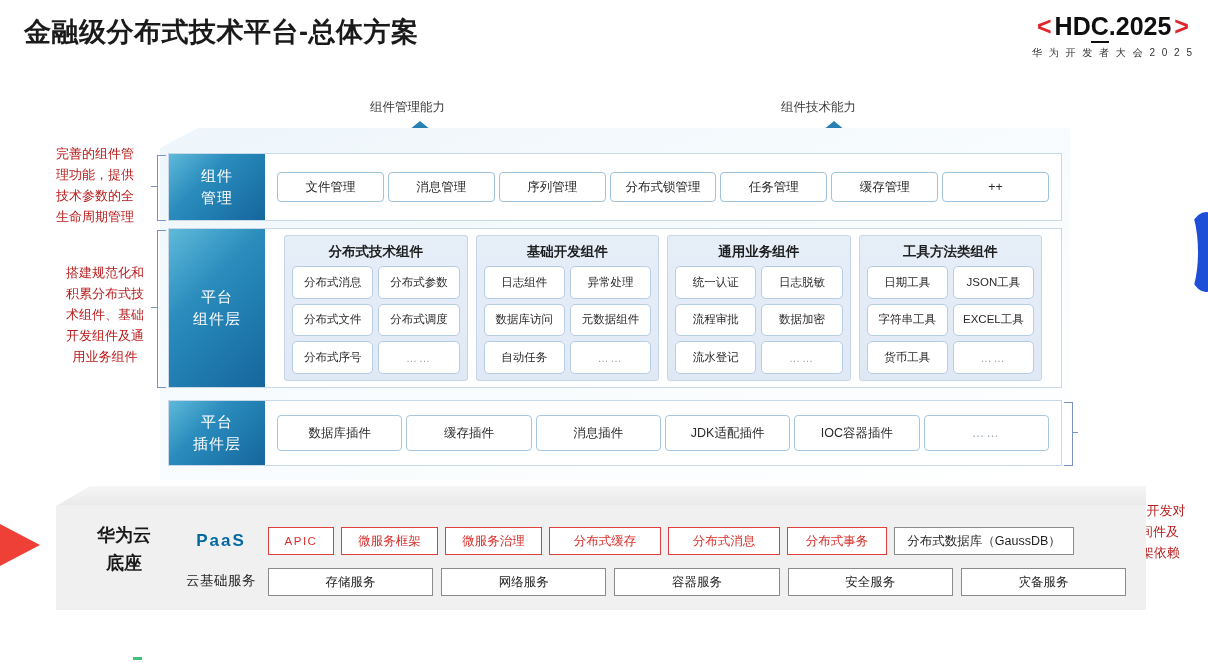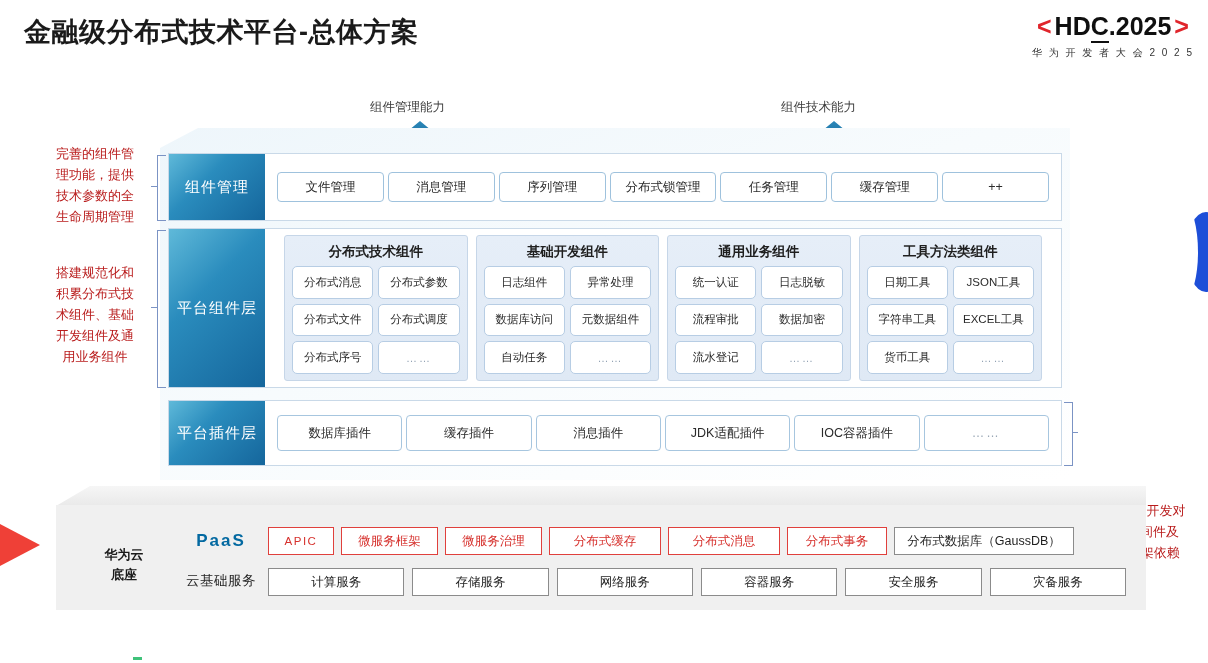--- a/index.html
+++ b/index.html
@@ -58,21 +58,21 @@
     background:linear-gradient(160deg,#eef6fb 0%,#f7fbfd 45%,#ffffff 100%);
     clip-path:polygon(38px 0%, 100% 0%, 100% 100%, 0% 100%, 0% 20px);
   }
   .band{
     position:absolute;display:flex;align-items:stretch;
     border:1px solid #c9d9e8;background:#ffffff;box-sizing:border-box;
   }
   .band-tab{
     width:96px;flex:0 0 96px;
     background:linear-gradient(135deg,#5fb9d9 0%,#2a8cbd 38%,#15669c 100%);
-    color:#ffffff;display:flex;flex-direction:row;align-items:center;justify-content:center;
+    color:#ffffff;display:flex;flex-direction:column;align-items:center;justify-content:center;
     font-size:15px;line-height:1.45;letter-spacing:1px;
   }
   .band-body{flex:1;display:flex;align-items:center;box-sizing:border-box;}
 
   
   #band-mgmt{left:168px;top:153px;width:894px;height:68px;}
   #band-mgmt .band-body{padding:0 12px;gap:4px;justify-content:space-between;}
   .chip-mgmt{
     flex:1;height:30px;border:1px solid #9fc2dd;border-radius:4px;background:#ffffff;
     display:flex;align-items:center;justify-content:center;
@@ -124,21 +124,21 @@
     position:absolute;left:56px;top:486px;width:1090px;height:20px;
     background:linear-gradient(180deg,#f6f6f6 0%,#e9e9e9 100%);
     clip-path:polygon(34px 0%, 100% 0%, 100% 100%, 0% 100%);
   }
   .base-body{
     position:absolute;left:56px;top:505px;width:1090px;height:105px;
     background:#f0f0f0;
   }
   .base-left{
     position:absolute;left:78px;top:522px;width:92px;text-align:center;
-    font-size:13px;font-weight:bold;color:#1a1a1a;line-height:1.55;margin-top:23px;
+    font-size:18px;font-weight:bold;color:#1a1a1a;line-height:1.55;
   }
   .paas-label{
     position:absolute;left:176px;top:531px;width:90px;text-align:center;
     font-size:17px;font-weight:bold;color:#0369a1;letter-spacing:2px;
   }
   .cloud-label{
     position:absolute;left:176px;top:572px;width:90px;text-align:center;
     font-size:13.5px;color:#1f1f1f;letter-spacing:.5px;white-space:nowrap;
   }
   .paas-row{
@@ -271,21 +271,21 @@
       </div>
   </div>
 
   <div class="side-note" style="left:34px;top:143px;width:122px;">完善的组件管
 理功能，提供
 技术参数的全
 生命周期管理</div>
   <div class="brace" style="left:157px;top:155px;height:64px;"></div>
   <div class="brace-nub" style="left:151px;top:186px;"></div>
 
-  <div class="side-note" style="left:34px;top:262px;width:122px;">搭建规范化和
+  <div class="side-note" style="left:44px;top:262px;width:122px;">搭建规范化和
 积累分布式技
 术组件、基础
 开发组件及通
 用业务组件</div>
   <div class="brace" style="left:157px;top:230px;height:156px;"></div>
   <div class="brace-nub" style="left:151px;top:307px;"></div>
 
   <div class="side-note" style="left:1078px;top:500px;width:124px;">解耦应用开发对
 基础中间件及
 Java框架依赖</div>
@@ -305,21 +305,20 @@
   <div class="paas-row" id="paas-row">
       <div class="paas-chip apic" style="width: 66px; flex: 0 0 66px;">APIC</div>
       <div class="paas-chip" style="width: 97px; flex: 0 0 97px;">微服务框架</div>
       <div class="paas-chip" style="width: 97px; flex: 0 0 97px;">微服务治理</div>
       <div class="paas-chip" style="width: 112px; flex: 0 0 112px;">分布式缓存</div>
       <div class="paas-chip" style="width: 112px; flex: 0 0 112px;">分布式消息</div>
       <div class="paas-chip" style="width: 100px; flex: 0 0 100px;">分布式事务</div>
       <div class="paas-chip neutral" style="width: 180px; flex: 0 0 180px;">分布式数据库（GaussDB）</div>
     </div>
   <div class="cloud-row" id="cloud-row">
-      <div class="cloud-chip">计算服务</div>
       <div class="cloud-chip">存储服务</div>
       <div class="cloud-chip">网络服务</div>
       <div class="cloud-chip">容器服务</div>
       <div class="cloud-chip">安全服务</div>
       <div class="cloud-chip">灾备服务</div>
     </div>
 
 </div>
 
 </body></html>

